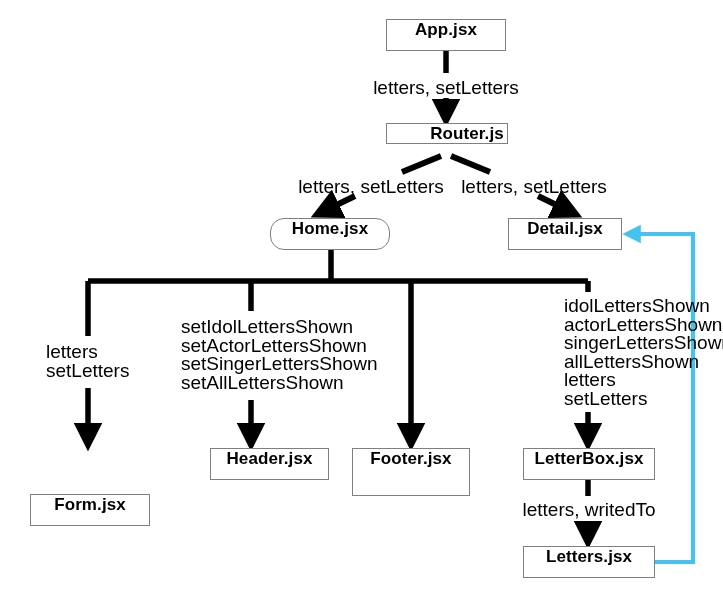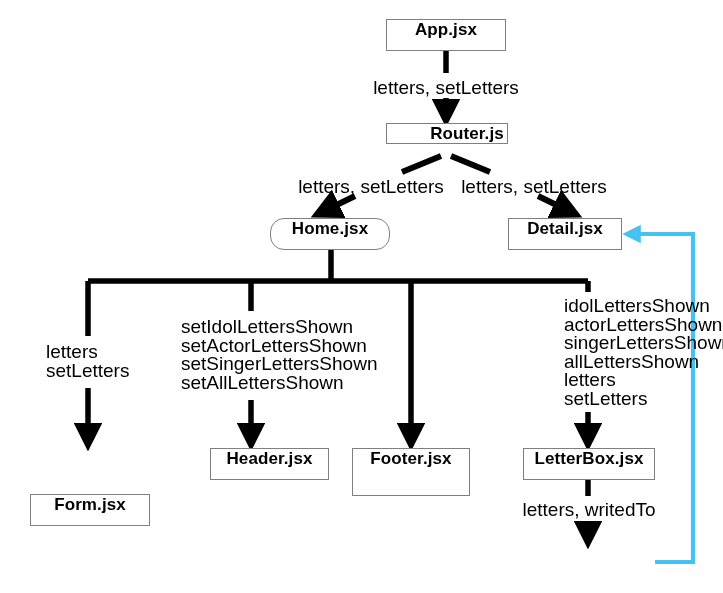--- a/index.html
+++ b/index.html
@@ -145,20 +145,23 @@
   </div>
 
   <div class="node-box" style="left:352px; top:448px; width:118px; height:48px;">
     <span>Footer.jsx</span>
   </div>
 
   <div class="node-box" style="left:523px; top:448px; width:132px; height:32px;">
     <span>LetterBox.jsx</span>
   </div>
 
+  <div class="node-box" style="left:523px; top:546px; width:132px; height:32px;">
+    <span>Letters.jsx</span>
+  </div>
 
   <div class="edge-label center" style="left:446px; top:79px;">letters, setLetters</div>
 
   <div class="edge-label center" style="left:371px; top:178px;">letters, setLetters</div>
 
   <div class="edge-label center" style="left:534px; top:178px;">letters, setLetters</div>
 
   <div class="edge-label left" style="left:46px; top:343px;">letters
 setLetters</div>
 

